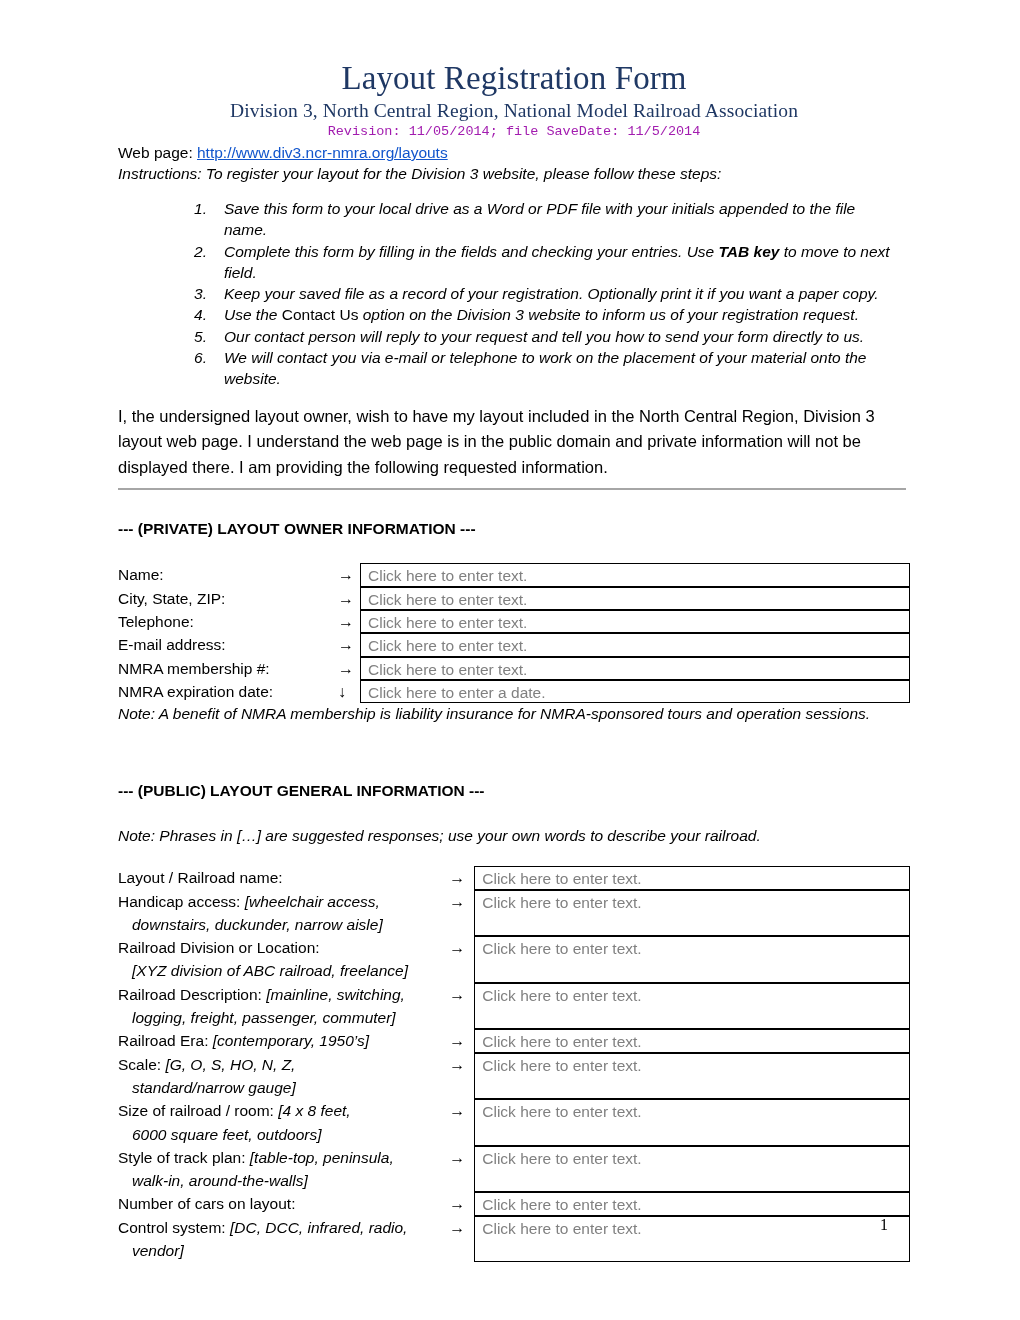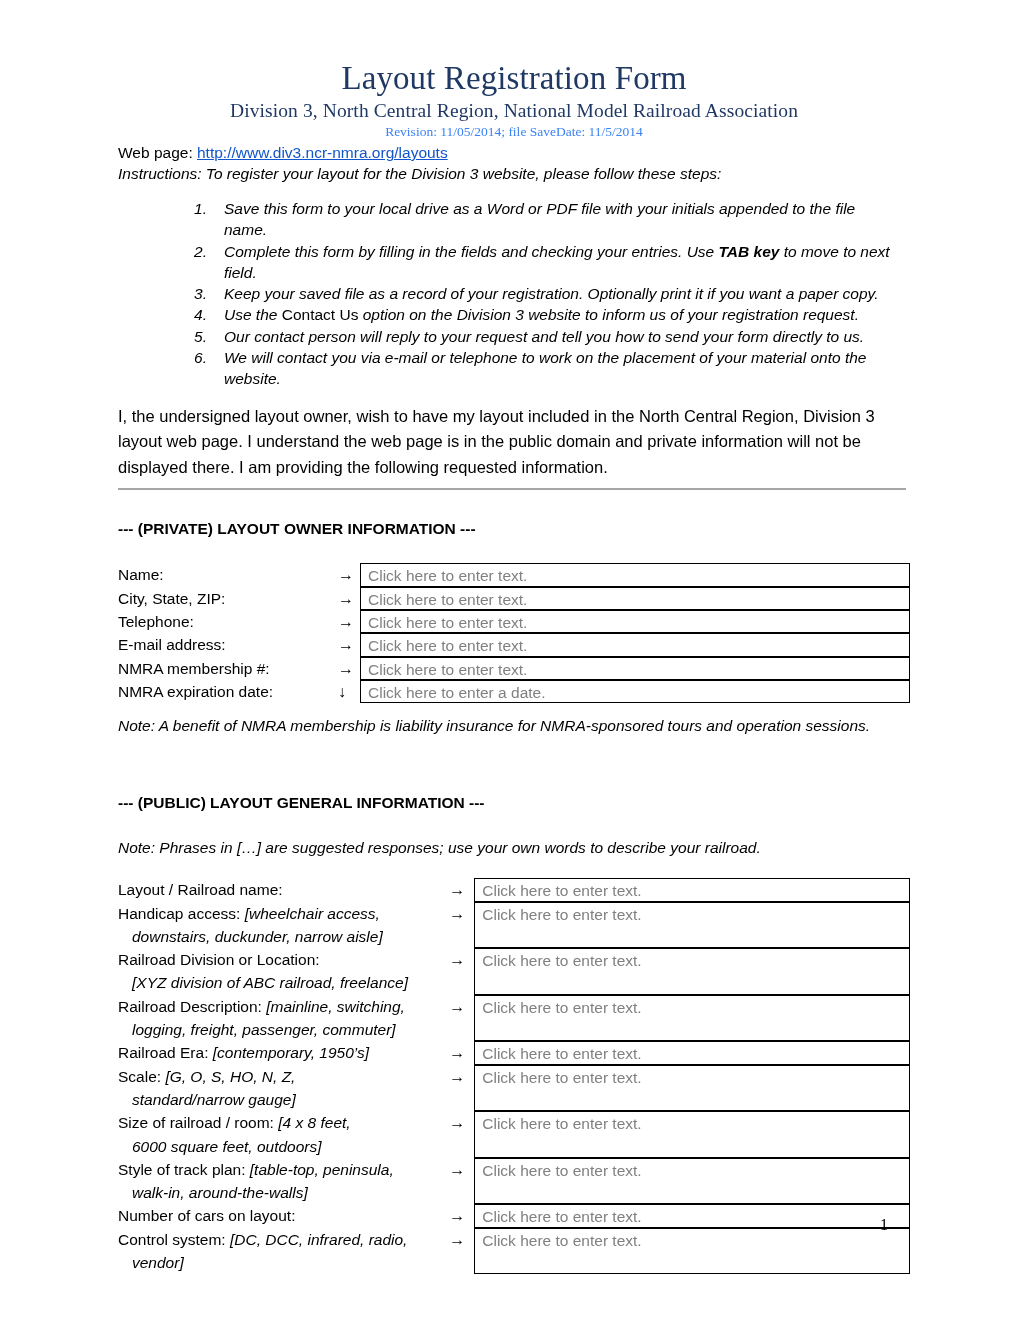--- a/index.html
+++ b/index.html
@@ -41,24 +41,24 @@
   }
   .doc-subtitle {
     font-family: "Liberation Serif", serif;
     font-size: 19.5px;
     line-height: 25px;
     color: #1f3864;
     text-align: center;
     letter-spacing: 0.1px;
   }
   .doc-revision {
-    font-family: Liberation Serif, serif;
+    font-family: Liberation Mono, monospace;
     font-size: 13.5px;
     line-height: 18px;
-    color: #3b82f6;
+    color: #a21caf;
     text-align: center;
   }
 
   
   .webline {
     font-size: 15.5px;
     line-height: 21px;
     margin-top: 1px;
   }
   .weblink {
@@ -162,21 +162,21 @@
   }
   .fieldbox.h1 { height: 23.3px; }
   .fieldbox.h2 { height: 46.6px; }
 
   
   .private-wrap { margin-top: 28px; }
   .private-note {
     font-size: 15.5px;
     line-height: 21px;
     font-style: italic;
-    margin-top: 12px;
+    margin-top: 0;
   }
 
   .public-wrap { margin-top: 12px; }
 
   .pagenum {
     position: absolute;
     left: 880px;
     top: 1216px;
     font-family: "Liberation Serif", serif;
     font-size: 16px;

